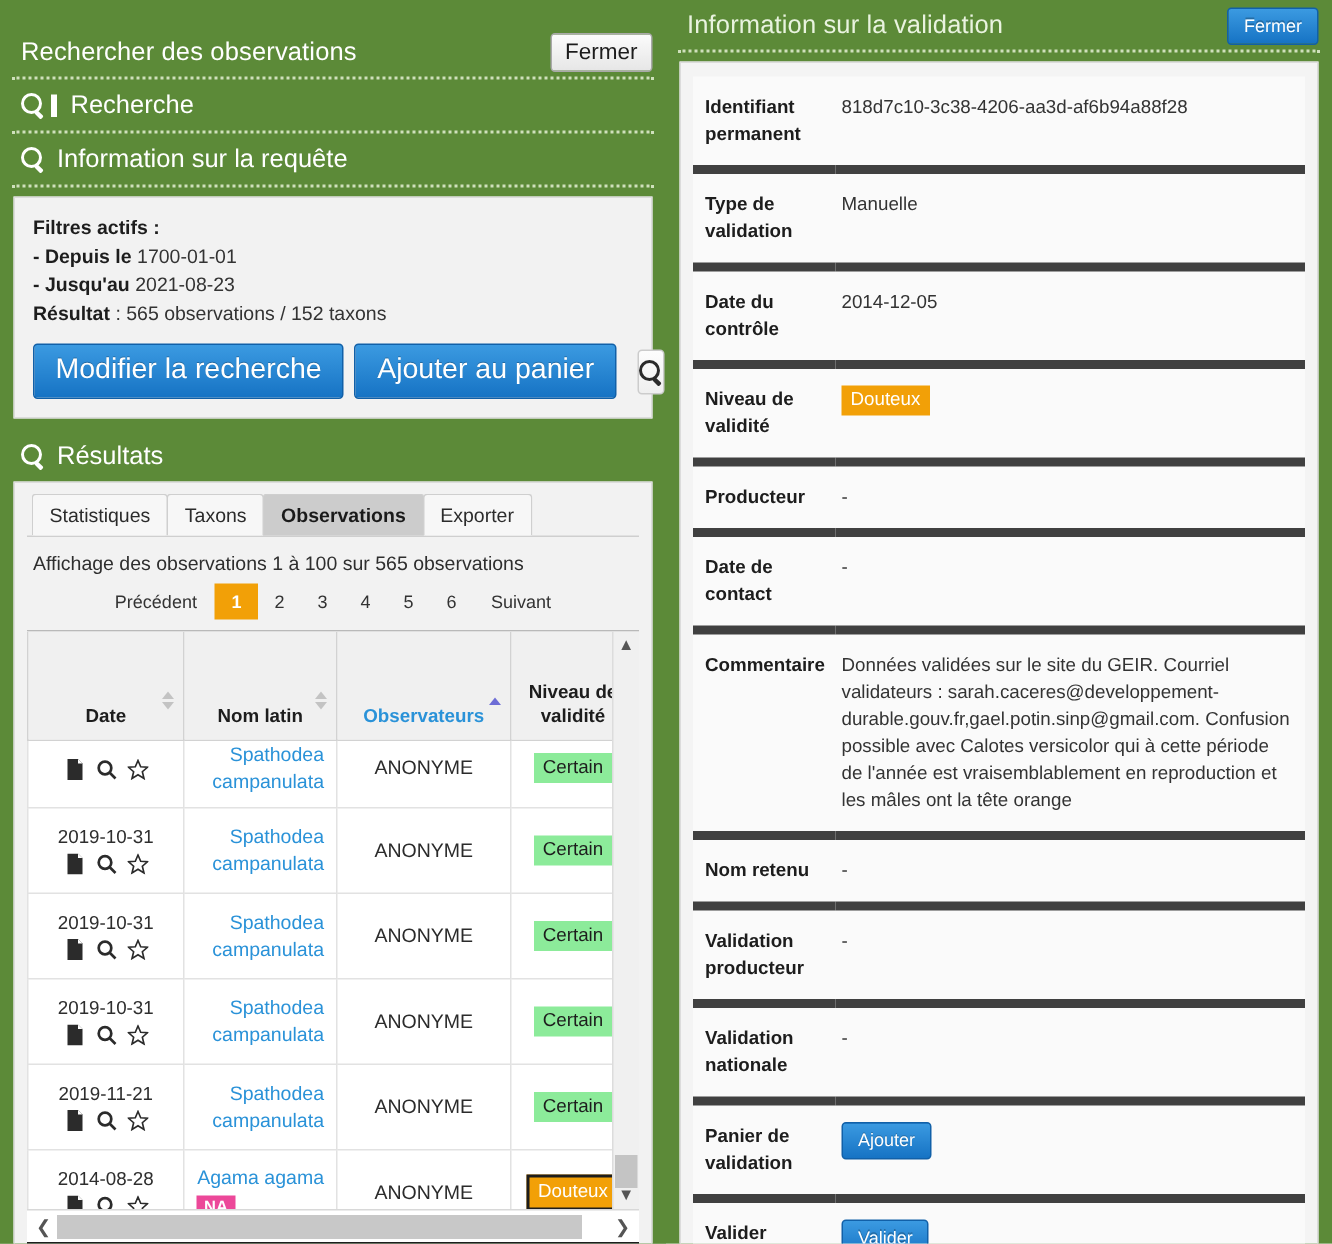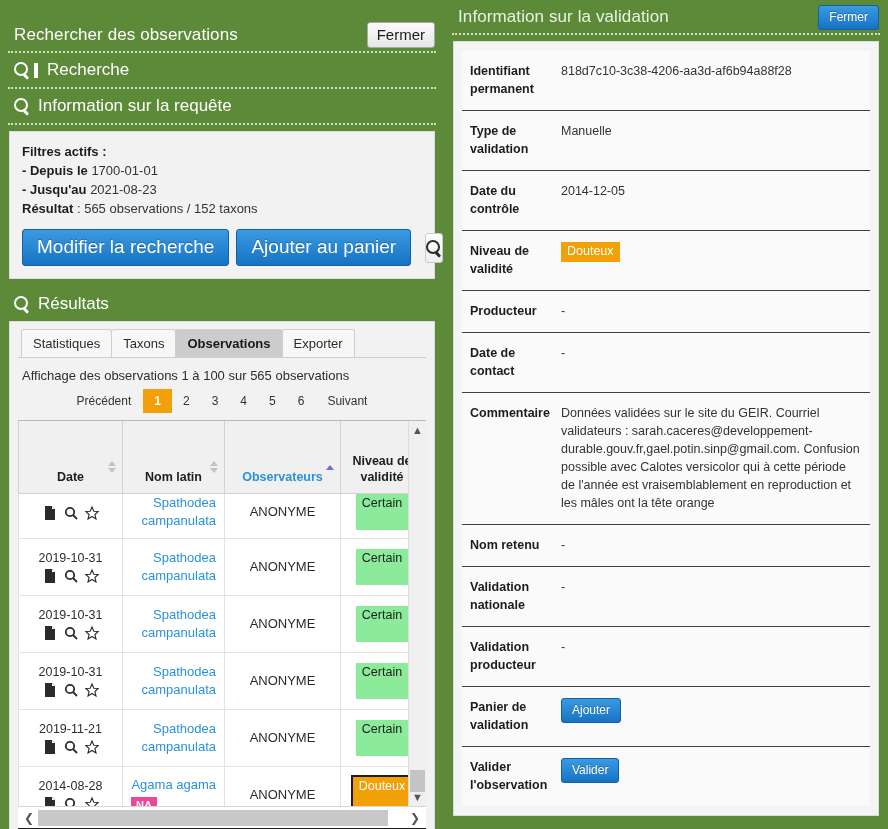--- a/index.html
+++ b/index.html
@@ -319,21 +319,21 @@
     color: #ffffff;
     font-size: 11px;
     font-weight: bold;
     padding: 2px 5px;
     margin-top: 3px;
   }
   .obs-cell { text-align: center; font-size: 12.5px; color: #2b2b2b; }
   .badge {
     display: inline-block;
     font-size: 12.5px;
-    padding: 2px 6px 19px;
+    padding: 2px 6px 3px;
     line-height: 15px;
   }
   .badge.certain { background: #8ceb9a; color: #1d1d1d; }
   .badge.douteux {
     background: #f2a007;
     color: #ffffff;
     border: 2px solid #1d1d1d;
     font-weight: normal;
   }
 
@@ -383,21 +383,21 @@
     margin: 0 9px;
     flex: none;
     padding: 9px 8px 9px 8px;
   }
   table.detail {
     width: 100%;
     border-collapse: collapse;
     background: #fafafa;
     table-layout: fixed;
   }
-  table.detail tr { border-bottom: 1px solid #404040; }
+  table.detail tr { border-bottom: 6px solid #404040; }
   table.detail tr:last-child { border-bottom: none; }
   table.detail th {
     width: 95px;
     text-align: left;
     vertical-align: top;
     font-size: 12.5px;
     font-weight: bold;
     color: #1d1d1d;
     padding: 11px 6px 12px 8px;
     line-height: 18px;
@@ -799,25 +799,25 @@
           </tr>
           <tr>
             <th>Commentaire</th>
             <td>Données validées sur le site du GEIR. Courriel validateurs : sarah.caceres@developpement-durable.gouv.fr,gael.potin.sinp@gmail.com. Confusion possible avec Calotes versicolor qui à cette période de l'année est vraisemblablement en reproduction et les mâles ont la tête orange</td>
           </tr>
           <tr>
             <th>Nom retenu</th>
             <td>-</td>
           </tr>
           <tr>
+            <th>Validation producteur</th>
+            <td>-</td>
+          </tr>
+          <tr>
             <th>Validation nationale</th>
-            <td>-</td>
-          </tr>
-          <tr>
-            <th>Validation producteur</th>
             <td>-</td>
           </tr>
           <tr>
             <th>Panier de validation</th>
             <td>
               <button class="btn btn-blue">Ajouter</button>
             </td>
           </tr>
           <tr>
             <th>Valider l'observation</th>

